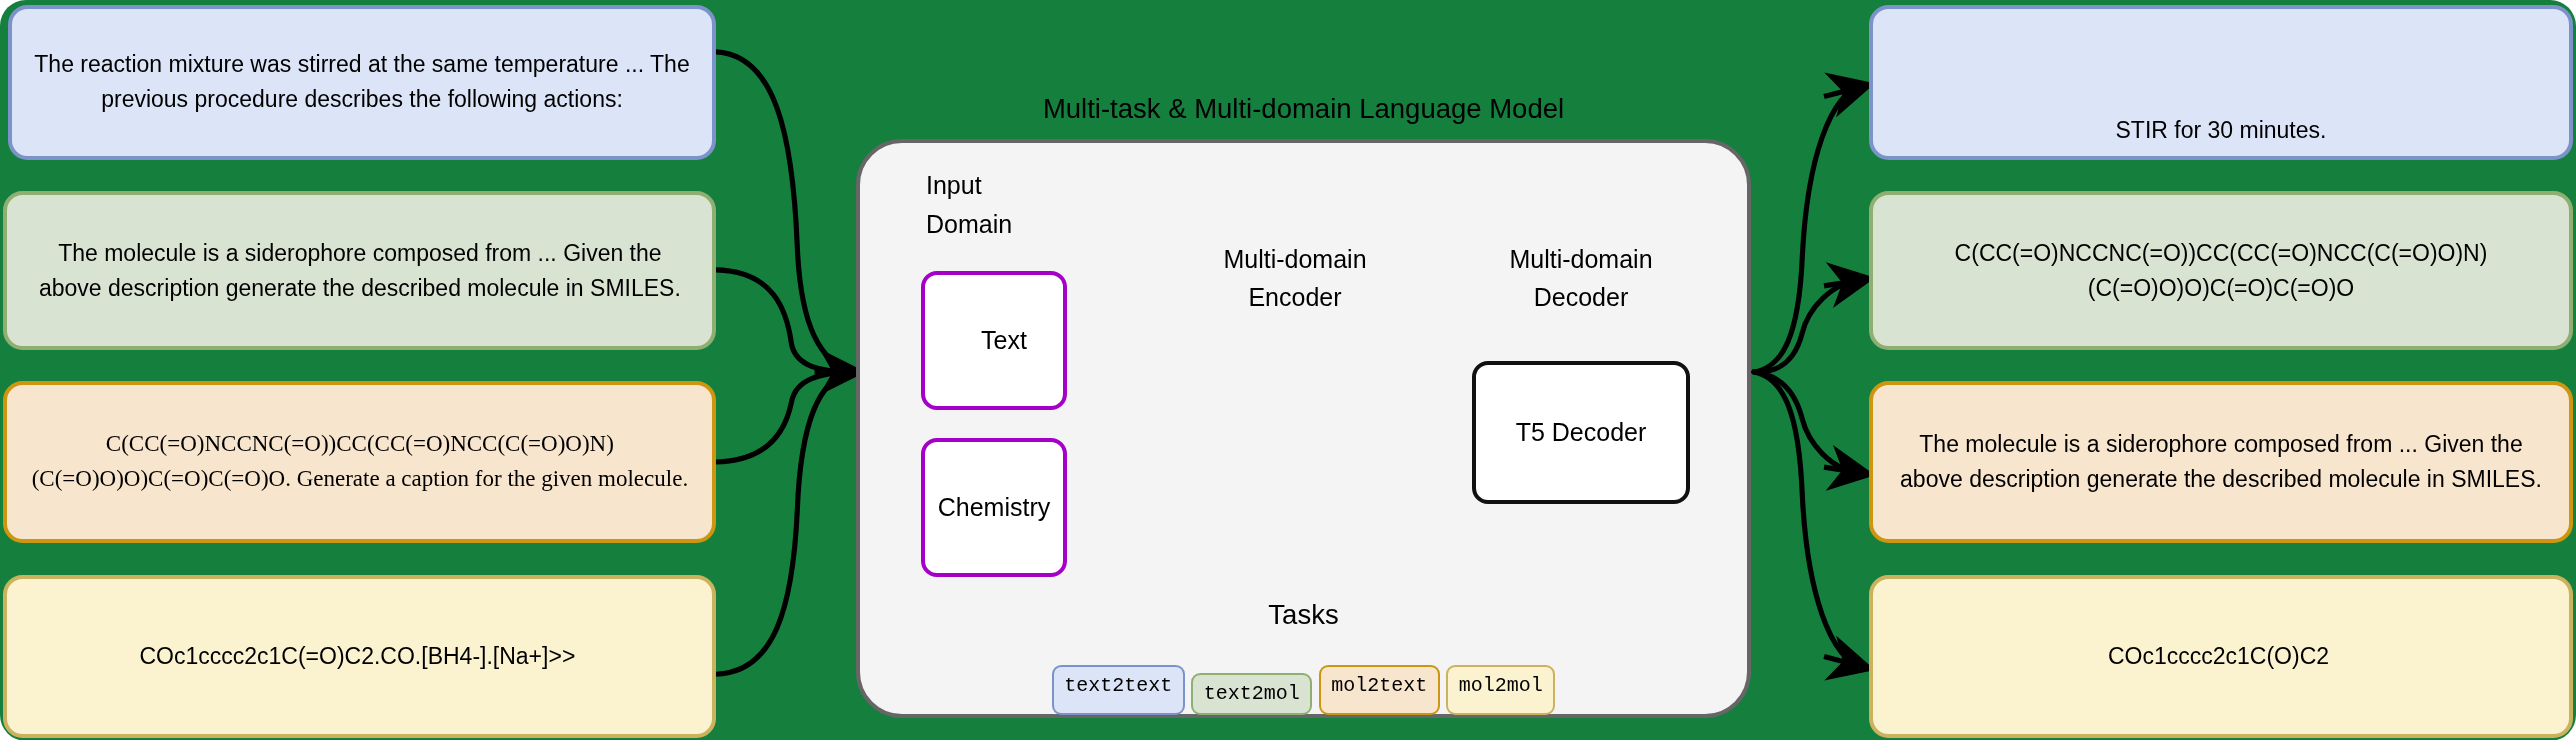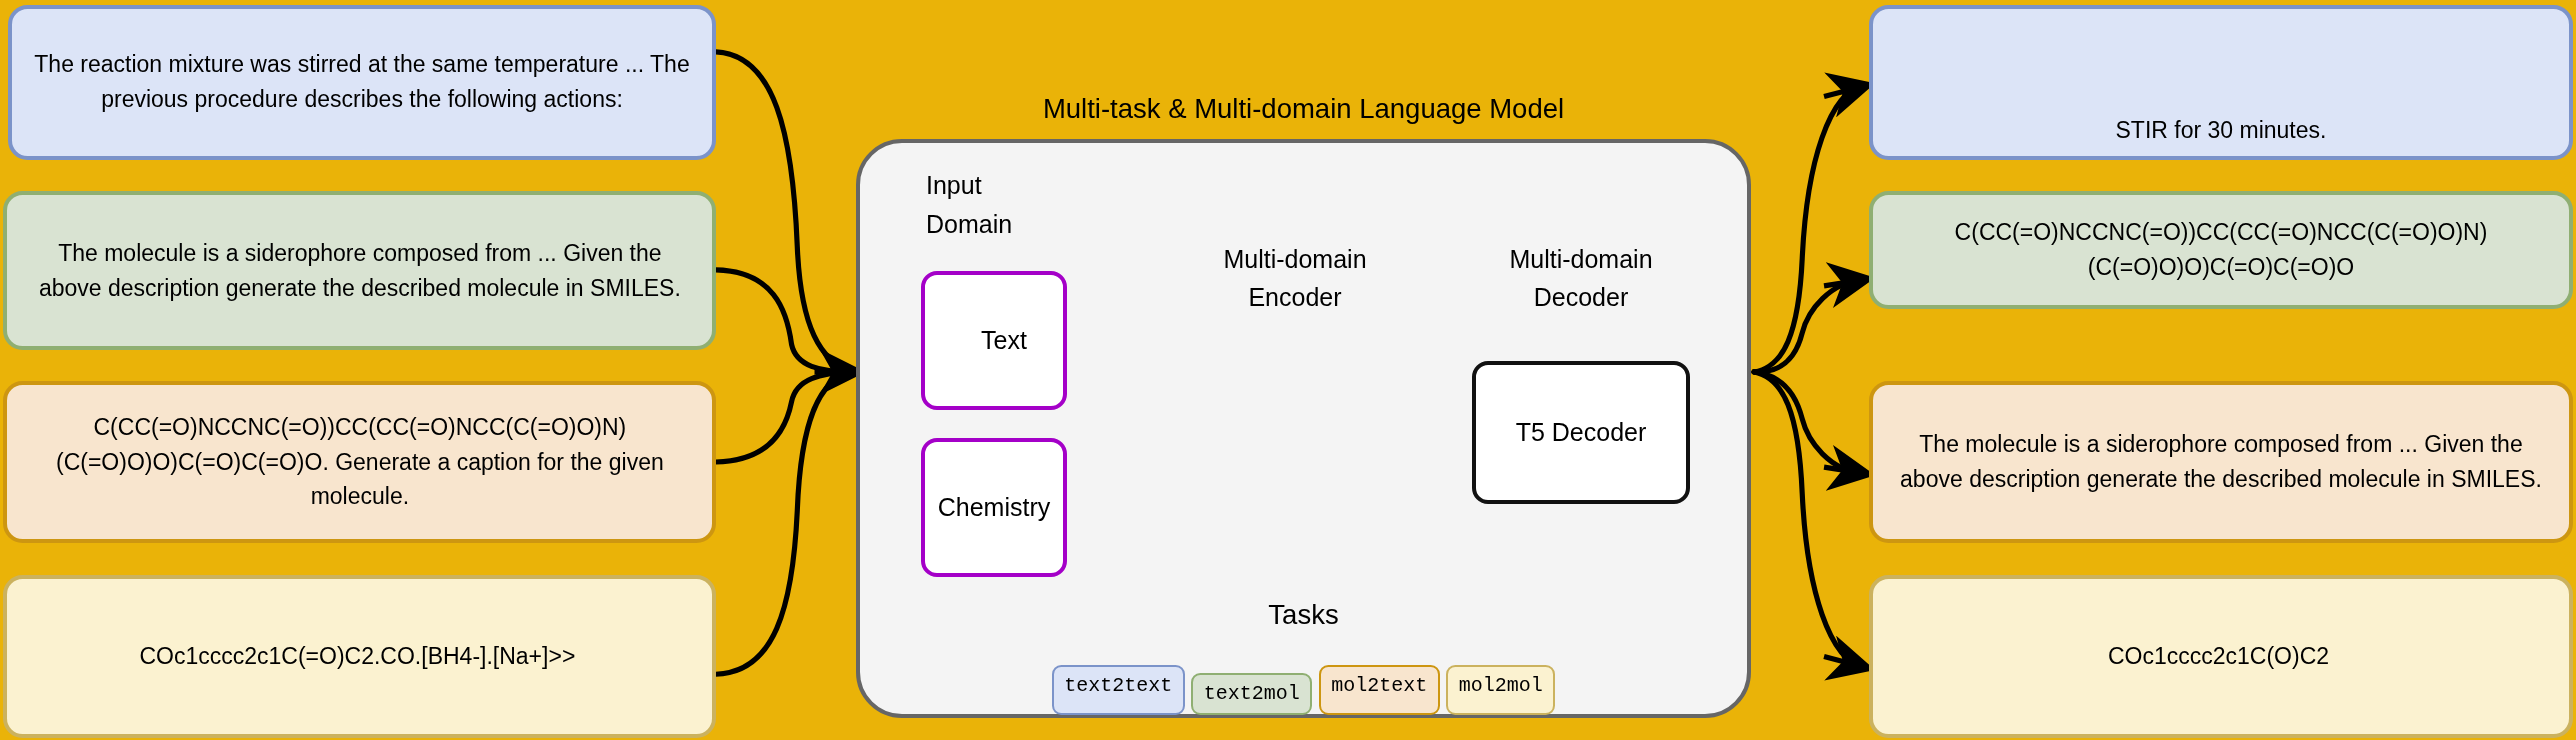--- a/index.html
+++ b/index.html
@@ -7,22 +7,23 @@
     padding: 0;
     background: #ffffff;
   }
   body {
     font-family: "Liberation Sans", sans-serif;
   }
   #canvas {
     position: relative;
     width: 2576px;
     height: 741px;
-    background: #eab308;
+    background: #15803d;
     overflow: hidden;
+    border-radius: 26px;
   }
 
   
   .card {
     position: absolute;
     box-sizing: border-box;
     border-radius: 19.5px;
     border-style: solid;
     border-width: 4px;
     display: flex;
@@ -212,21 +213,21 @@
   </svg>
 
   <div class="card blue" id="in-0" style="left:8px; top:4.6px; width:708px; height:155px;">
     <span>The reaction mixture was stirred at the same temperature ...  The previous procedure describes the following actions:</span>
   </div>
 
   <div class="card green" id="in-1" style="left:3.4px; top:191px; width:713px; height:159px;">
     <span>The molecule is a siderophore composed from ... Given the above description generate the described molecule in SMILES.</span>
   </div>
 
-  <div class="card orange" id="in-2" style="left:3.4px; top:381px; width:713px; height:162px;">
+  <div class="card orange" id="in-2" style="left:3.4px; top:381px; width:713px; height:162px;font-family:Liberation Serif, serif;">
     <span>C(CC(=O)NCCNC(=O))CC(CC(=O)NCC(C(=O)O)N)(C(=O)O)O)C(=O)C(=O)O. Generate a caption for the given molecule.</span>
   </div>
 
   <div class="card yellow" id="in-3" style="left:3.4px; top:575px; width:713px; height:163px;">
     <span>COc1cccc2c1C(=O)C2.CO.[BH4-].[Na+]&gt;&gt;</span>
   </div>
 
   <div id="model-title">Multi-task &amp; Multi-domain Language Model</div>
 
   <div id="model-container"></div>
@@ -267,21 +268,21 @@
     </div>
     <div class="task-chip yellow">
       <span>mol2mol</span>
     </div>
   </div>
 
   <div class="card blue" id="out-0" style="left:1869px; top:4.6px; width:704px; height:155px;align-items:flex-end;">
     <span>STIR for 30 minutes.</span>
   </div>
 
-  <div class="card green" id="out-1" style="left:1869px; top:191px; width:704px; height:118px;">
+  <div class="card green" id="out-1" style="left:1869px; top:191px; width:704px; height:159px;">
     <span>C(CC(=O)NCCNC(=O))CC(CC(=O)NCC(C(=O)O)N)(C(=O)O)O)C(=O)C(=O)O</span>
   </div>
 
   <div class="card orange" id="out-2" style="left:1869px; top:381px; width:704px; height:162px;">
     <span>The molecule is a siderophore composed from ... Given the above description generate the described molecule in SMILES.</span>
   </div>
 
   <div class="card yellow" id="out-3" style="left:1869px; top:575px; width:704px; height:163px;">
     <span>COc1cccc2c1C(O)C2</span>
   </div>

